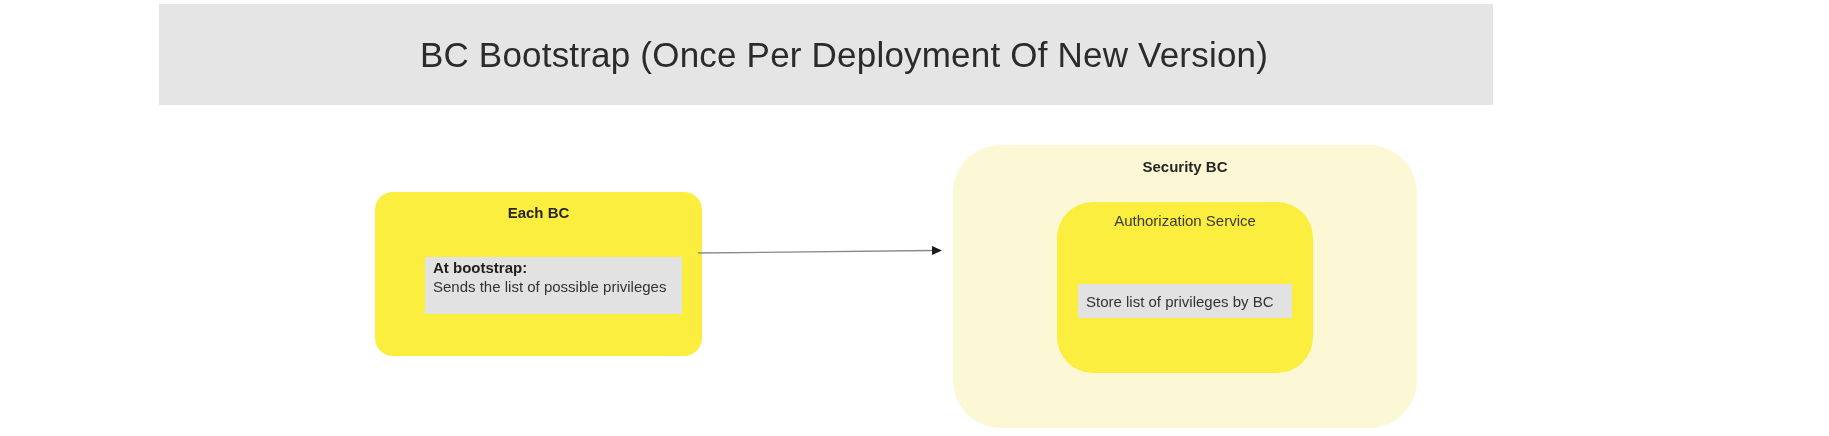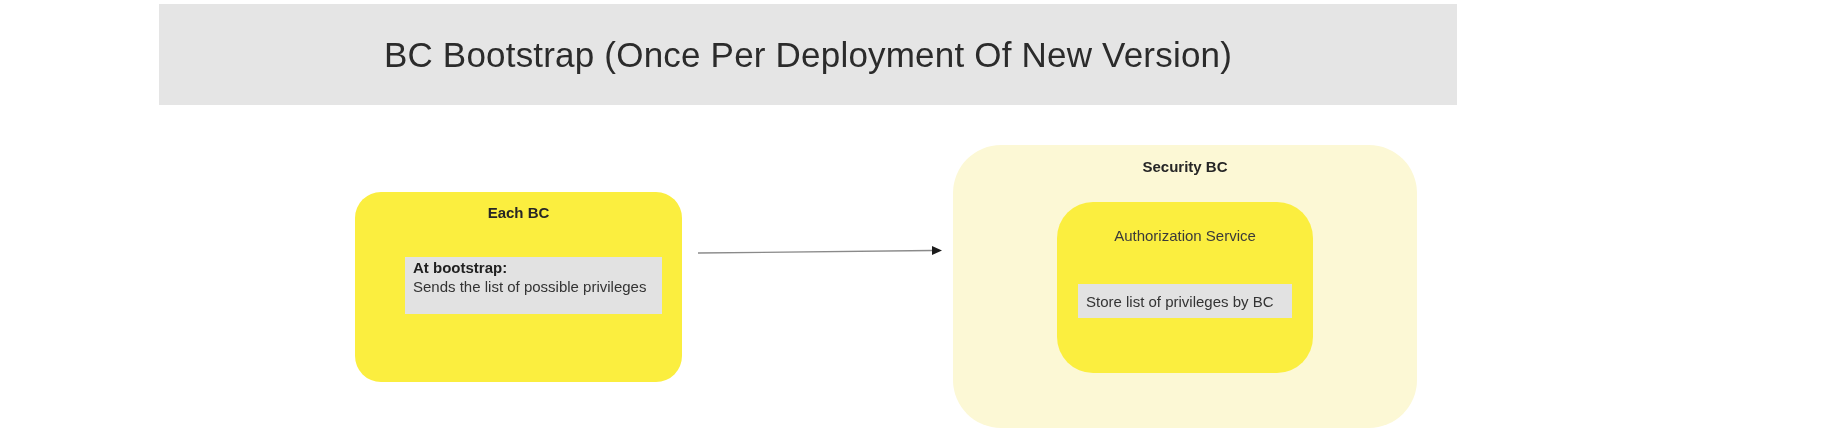--- a/index.html
+++ b/index.html
@@ -21,20 +21,21 @@
   .band {
     position: absolute;
     left: 159px;
     top: 4px;
     width: 1298px;
     height: 101px;
     background: var(--band-bg, #e5e5e5);
     display: flex;
     align-items: center;
     justify-content: center;
+    padding-left: 36px;
   }
   .band-title {
     font-size: 35px;
     font-weight: 400;
     letter-spacing: 0.2px;
     color: var(--text-dark, #2b2b2b);
     white-space: nowrap;
   }
 
   
@@ -47,25 +48,25 @@
     left: 0;
     width: 100%;
     text-align: center;
     font-size: 15px;
     line-height: 20px;
     white-space: nowrap;
   }
   .bold { font-weight: 700; }
 
   .each-bc {
-    left: 355px;
+    left: 375px;
     top: 192px;
     width: 327px;
-    height: 190px;
-    border-radius: 26px;
+    height: 164px;
+    border-radius: 18px;
     background: var(--bright-yellow, #fbee3f);
   }
   .each-bc .box-title { top: 11px; color: #262626; }
 
   .security-bc {
     left: 953px;
     top: 145px;
     width: 464px;
     height: 283px;
     border-radius: 48px;
@@ -75,21 +76,21 @@
   .security-bc > .box-title { top: 12px; color: #262626; }
 
   .auth-service {
     left: 104px;
     top: 57px;
     width: 256px;
     height: 171px;
     border-radius: 36px;
     background: var(--bright-yellow, #fbee3f);
   }
-  .auth-service > .box-title { top: 24px; font-weight: 400; color: #3a3a3a; }
+  .auth-service > .box-title { top: 9px; font-weight: 400; color: #3a3a3a; }
 
   
   .sticky {
     position: absolute;
     box-sizing: border-box;
     background: var(--sticky-gray, #e2e2e2);
     font-size: 15px;
     line-height: 19px;
     color: #333333;
   }

